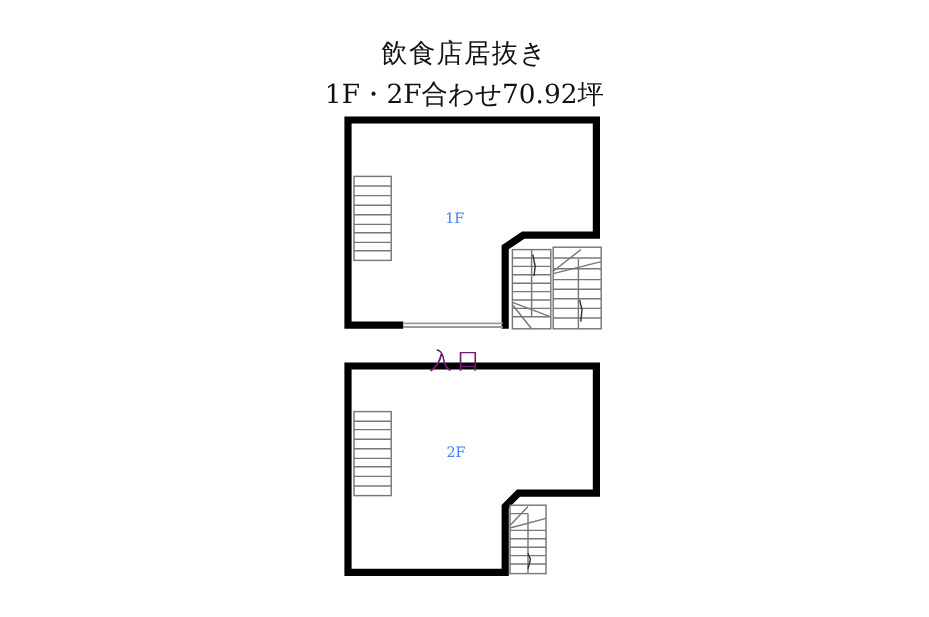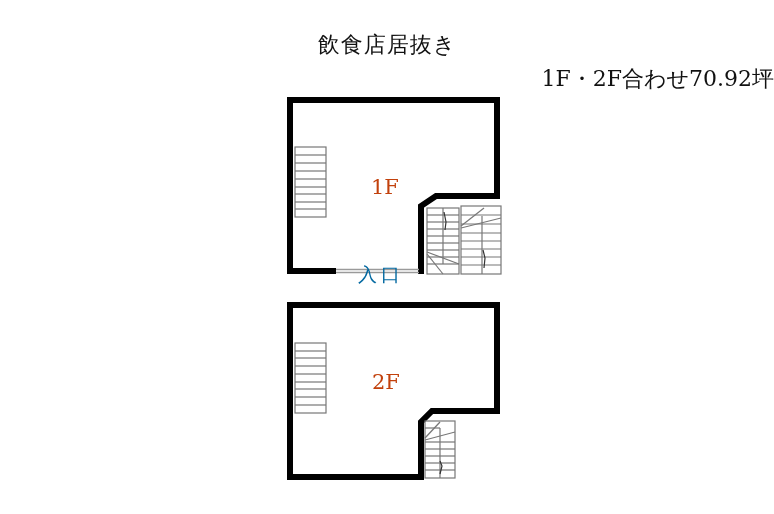--- a/index.html
+++ b/index.html
@@ -1,22 +1,22 @@
 <!DOCTYPE html>
 <html><head>
   <meta charset="utf-8">
   <style>
     html, body { margin: 0; padding: 0; background: #ffffff; }
     body { width: 774px; height: 514px; position: relative; overflow: hidden; font-family: "DejaVu Serif", "Liberation Serif", serif; }
     .title { position: absolute; left: 0; width: 774px; text-align: center; color: #111; font-family: "DejaVu Serif", "Liberation Serif", serif; }
     .title1 { top: 30px; font-size: 22px; letter-spacing: 1px; }
-    .title2 { top: 64px; font-size: 22px; text-align: right; }
+    .title2 { top: 64px; font-size: 22px; }
     svg { position: absolute; left: 0; top: 0; }
-    .floor-label { position: absolute; font-size: 21px; color: #c2410c; font-family: "DejaVu Serif", "Liberation Serif", serif; }
-    .entrance-label { position: absolute; font-size: 19px; color: #0369a1; letter-spacing: 4px; font-family: "DejaVu Serif", "Liberation Serif", serif; background: transparent; }
+    .floor-label { position: absolute; font-size: 12px; color: #3b82f6; font-family: "DejaVu Serif", "Liberation Serif", serif; }
+    .entrance-label { position: absolute; font-size: 19px; color: #701a75; letter-spacing: 4px; font-family: "DejaVu Serif", "Liberation Serif", serif; background: transparent; margin-top: 26px; }
   </style>
 </head>
 <body>
 
 <div class="title title1">飲食店居抜き</div>
 <div class="title title2">1F・2F合わせ70.92坪</div>
 
 <svg width="774" height="514" viewBox="0 0 774 514">
 
   <g>

